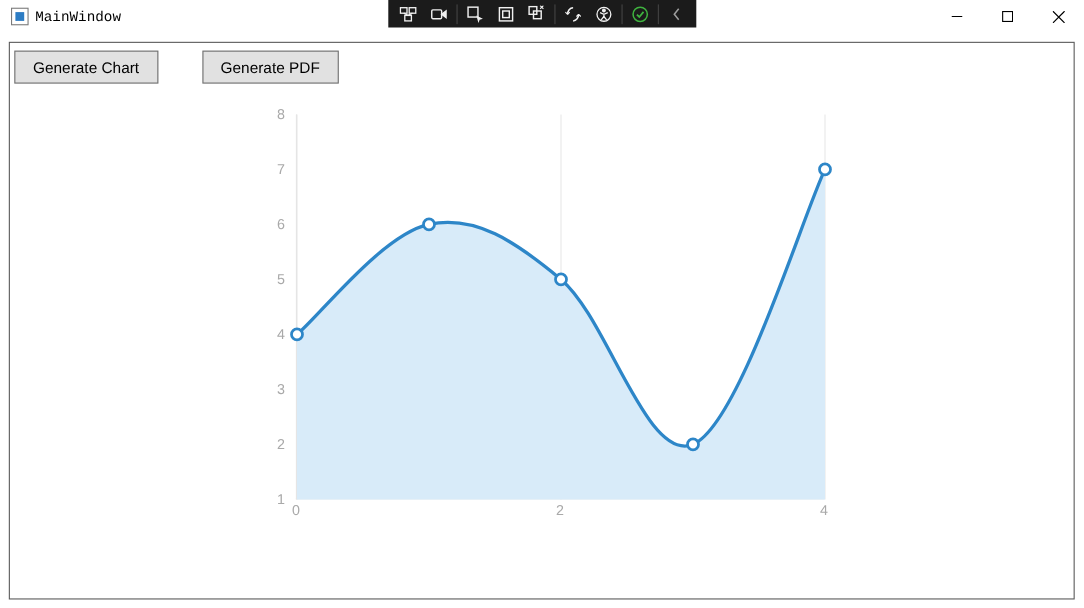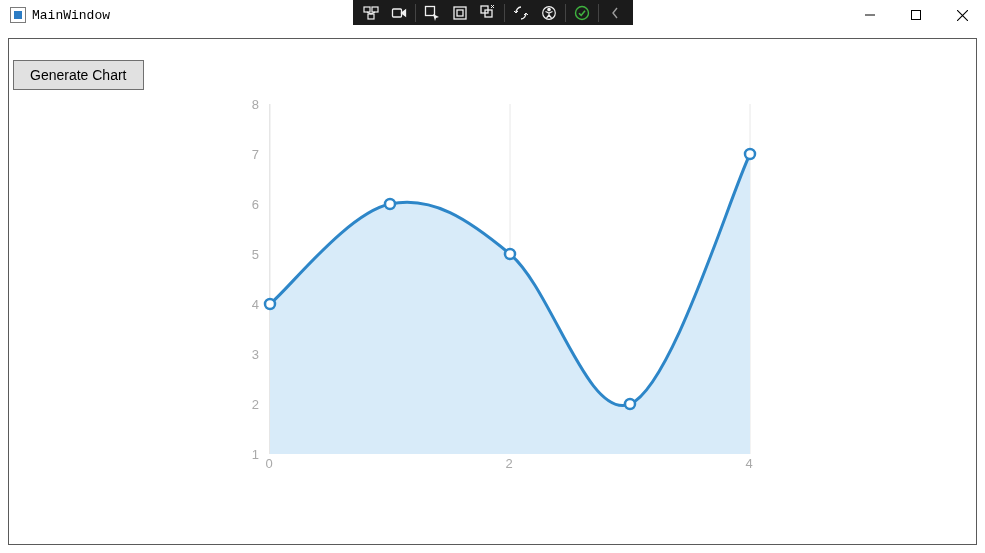--- a/index.html
+++ b/index.html
@@ -92,21 +92,21 @@
     right: 8px;
     top: 38px;
     bottom: 8px;
     border: 1px solid #5a5a5a;
     background: #fff;
     box-sizing: border-box;
   }
   .button-row {
     position: absolute;
     left: 4px;
-    top: 21px;
+    top: 7px;
     display: flex;
     gap: 40px;
   }
   .btn {
     height: 30px;
     background: #e1e1e1;
     border: 1px solid #707070;
     font-family: inherit;
     font-size: 14px;
     padding: 0 16px;
@@ -248,20 +248,21 @@
       <svg width="11" height="11" viewBox="0 0 11 11">
           <path d="M0 0 L11 11 M11 0 L0 11" stroke="#000" stroke-width="1.1"></path>
         </svg>
     </div>
   </div>
 </div>
 
 <div class="client">
   <div class="button-row">
     <button class="btn">Generate Chart</button>
+    <button class="btn">Generate PDF</button>
   </div>
 
   <div class="chart-wrap">
     <div class="y-labels" id="y-labels">
         <span style="top: 350px;">1</span>
         <span style="top: 300px;">2</span>
         <span style="top: 250px;">3</span>
         <span style="top: 200px;">4</span>
         <span style="top: 150px;">5</span>
         <span style="top: 100px;">6</span>

